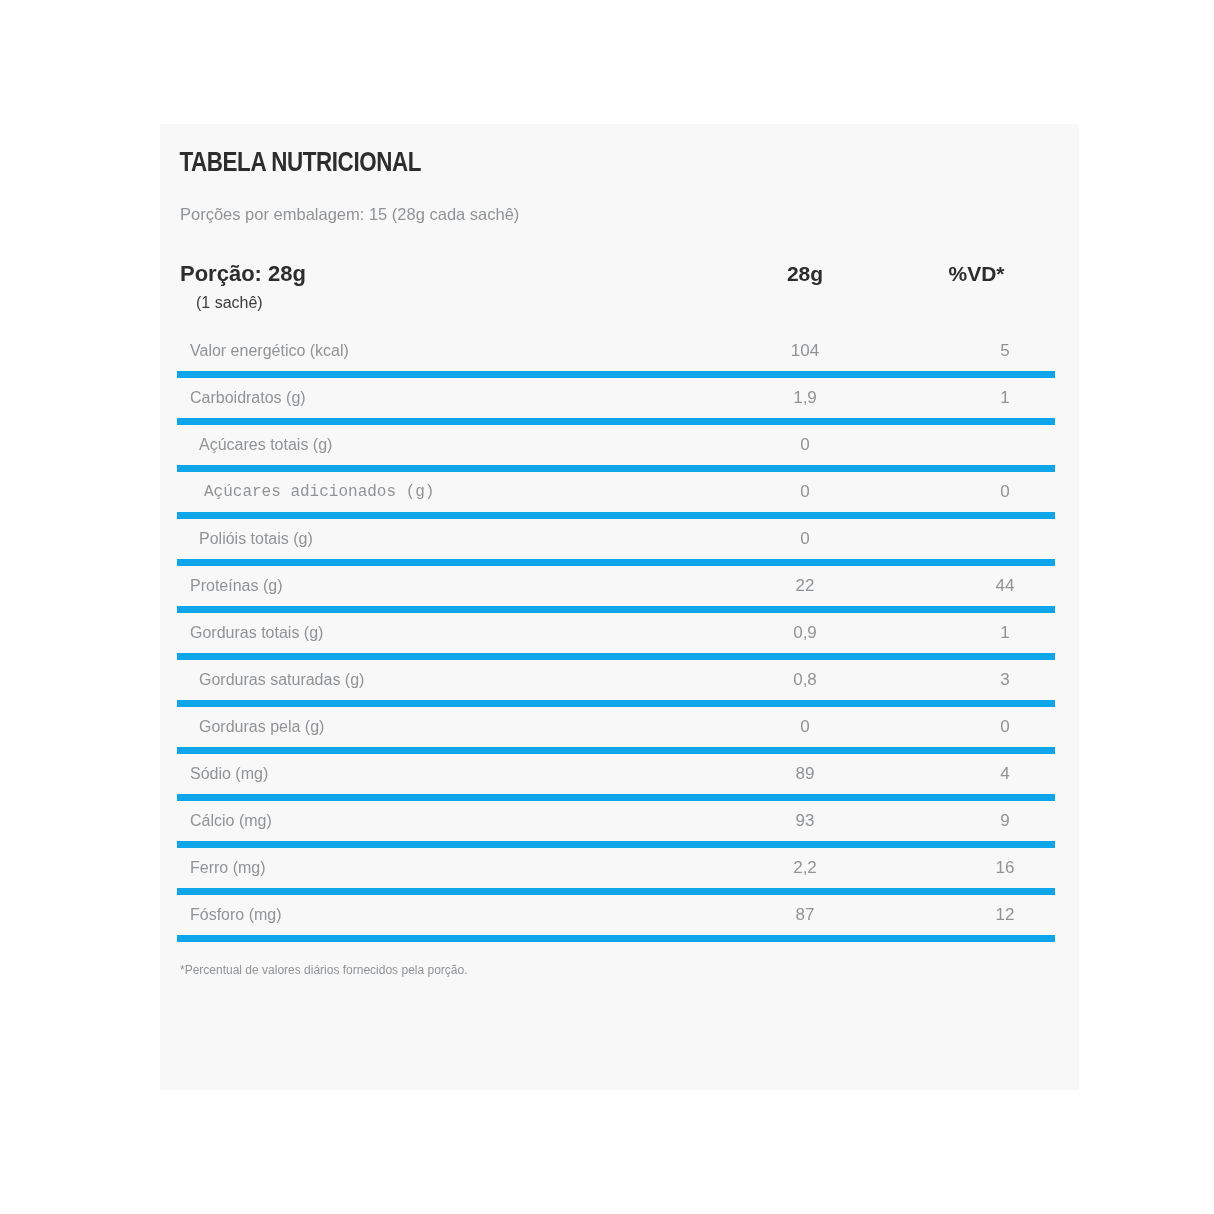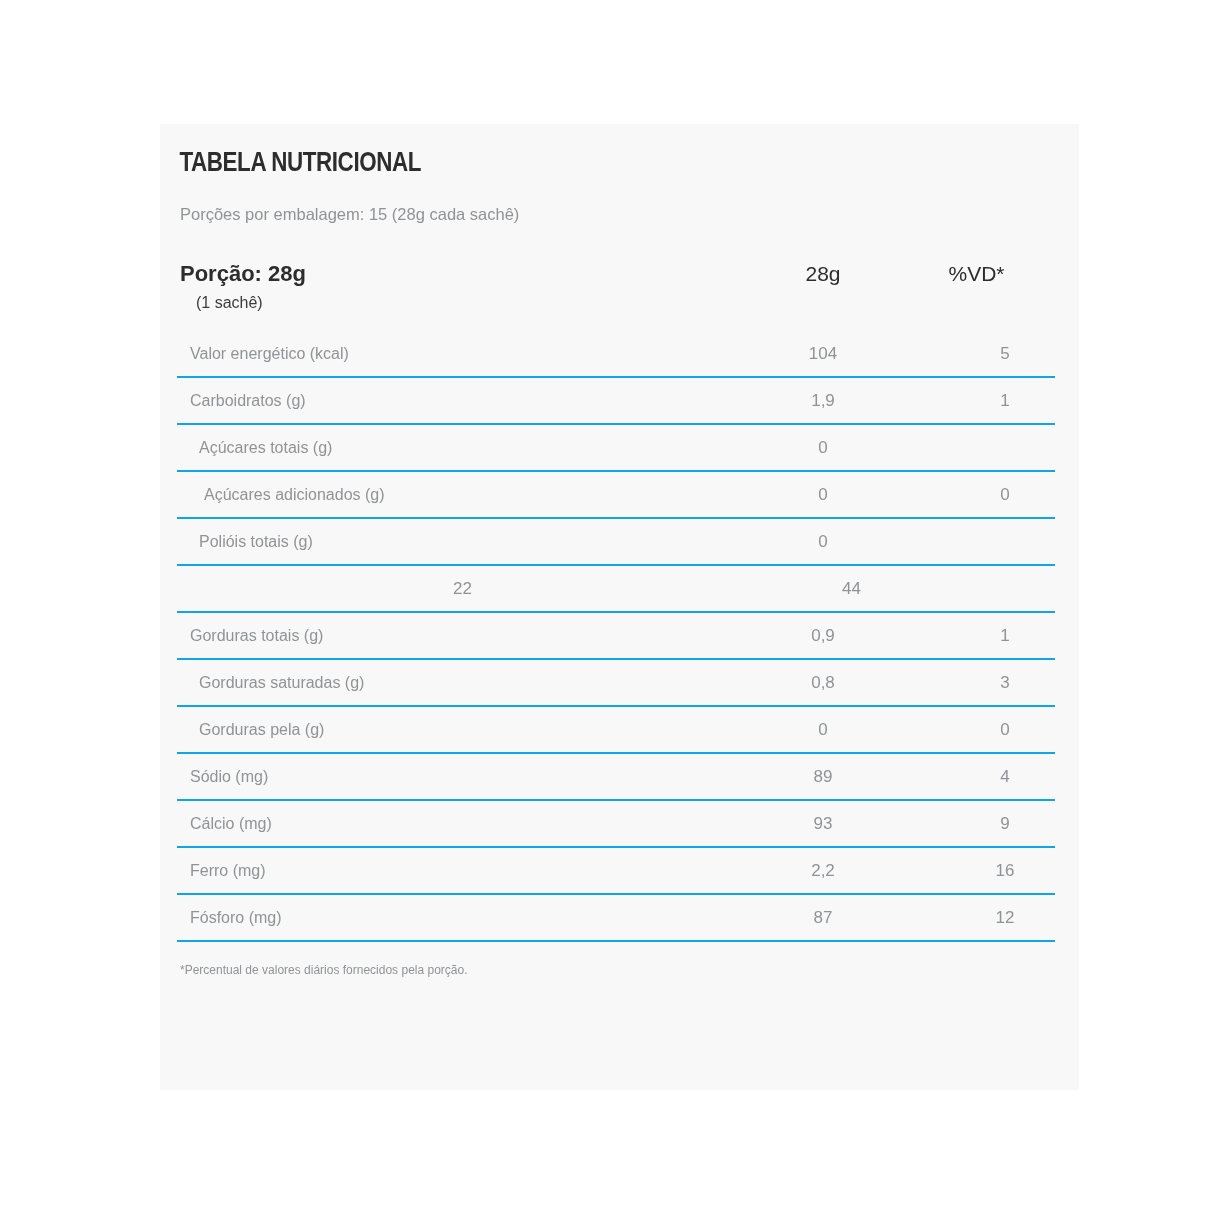--- a/index.html
+++ b/index.html
@@ -30,49 +30,50 @@
   .subtitle {
     margin-top: 27px;
     padding-left: 3px;
     font-size: 16.5px;
     color: #909396;
   }
   .grid {
     display: grid;
     grid-template-columns: 1fr 150px 157px;
     align-items: center;
+    gap: 18px;
   }
   .header-grid { margin-top: 37px; }
   .portion-label {
     padding-left: 3px;
     font-size: 22px;
     font-weight: bold;
     color: #2d2d2d;
   }
-  .col-head { font-size: 21px; font-weight: normal; color: #2d2d2d; text-align: center; }
+  .col-head { font-size: 21px; font-weight: bold; color: #2d2d2d; text-align: center; }
   .portion-sub {
     margin-top: 7px;
     padding-left: 3px;
     font-size: 16px;
     color: #3c3c3c;
     margin-left: 16px;
   }
   .table { margin-top: 19px; }
   .row {
     height: 47px;
-    border-bottom: 2px solid #0ea5e9;
+    border-bottom: 7px solid #0ea5e9;
   }
   .row.last { border-bottom: none; }
   .row-label {
     padding-left: 13px;
     font-size: 16px;
     color: #909396;
   }
   .row.indent-1 .row-label { padding-left: 22px; }
-  .row.indent-2 .row-label { padding-left: 27px; }
+  .row.indent-2 .row-label { padding-left: 27px; font-family: Liberation Mono, monospace; }
   .cell-amount {
     font-size: 17px;
     color: #909396;
     text-align: center;
   }
   .cell-dv {
     font-size: 17px;
     color: #909396;
     text-align: center;
     padding-left: 57px;
@@ -126,20 +127,21 @@
     <div class="cell-dv">0</div>
   </div>
 
   <div class="grid row indent-1">
     <div class="row-label">Polióis totais (g)</div>
     <div class="cell-amount">0</div>
     <div class="cell-dv"></div>
   </div>
 
   <div class="grid row indent-0">
+    <div class="row-label">Proteínas (g)</div>
     <div class="cell-amount">22</div>
     <div class="cell-dv">44</div>
   </div>
 
   <div class="grid row indent-0">
     <div class="row-label">Gorduras totais (g)</div>
     <div class="cell-amount">0,9</div>
     <div class="cell-dv">1</div>
   </div>
 

